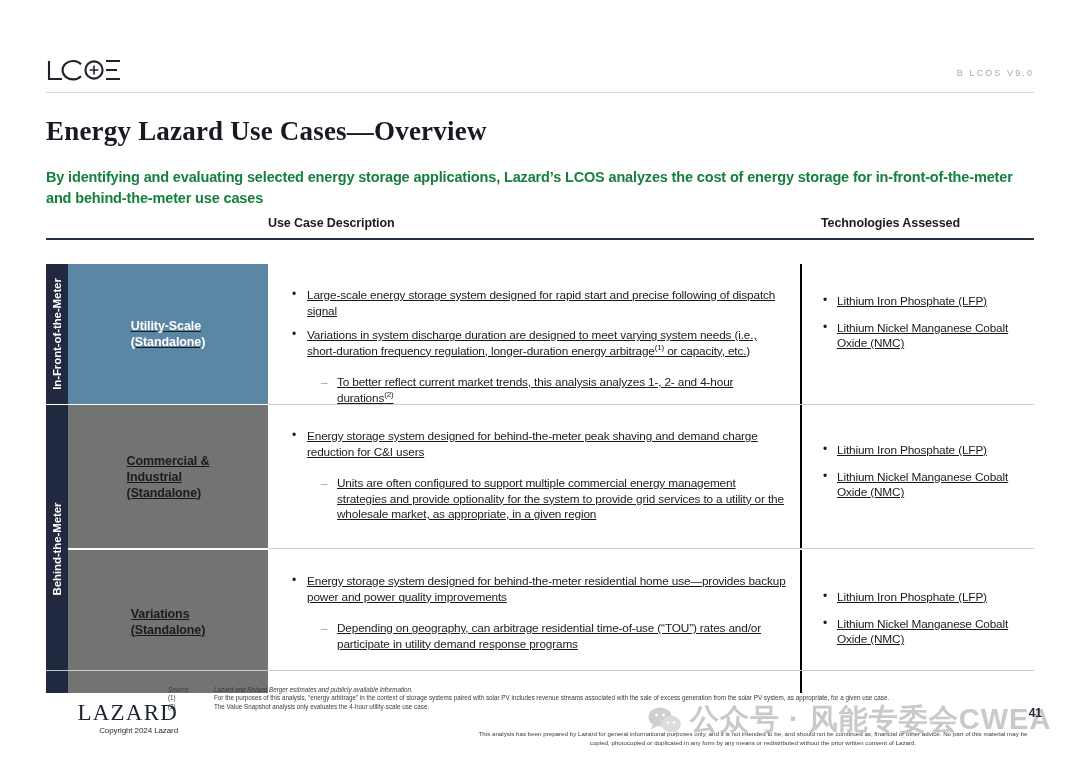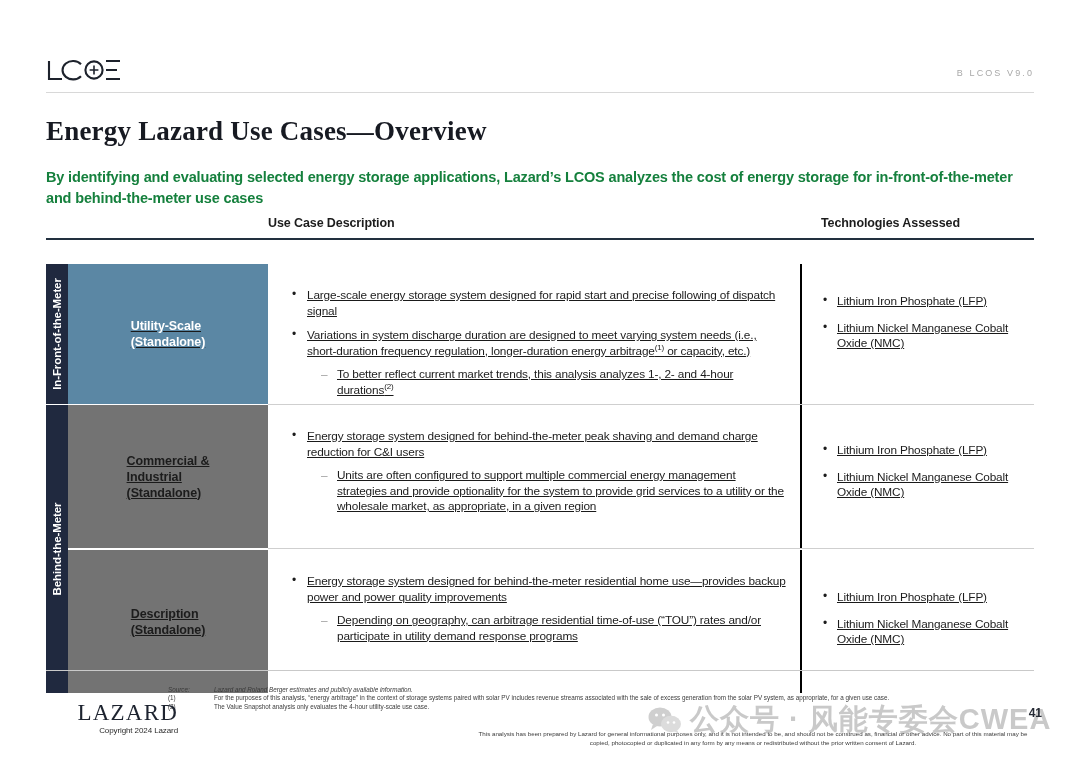--- a/index.html
+++ b/index.html
@@ -203,21 +203,21 @@
     content: "\2022";
     position: absolute;
     left: 2px;
     top: -1px;
     font-size: 12px;
     color: #1c1c1c;
   }
 
   ul.subbullets {
     list-style: none;
-    margin: 8px 0 0 0;
+    margin: 16px 0 0 0;
     padding: 0;
   }
   ul.subbullets > li {
     position: relative;
     padding-left: 16px;
     font-size: 11.8px;
     line-height: 15.5px;
     color: #1c1c1c;
     letter-spacing: -0.15px;
   }
@@ -447,21 +447,21 @@
         </div>
 
         <div style="display:flex;">
           <div style="flex:0 0 200px; height:2px; background:#ffffff;"></div>
           <div style="flex:1 1 auto; height:1px; background:#cfcfcf;"></div>
         </div>
 
         <div class="row r3">
           <div class="usecase-cell gray">
             <span>
-              <span>Description</span><br>
+              <span>Variations</span><br>
               <span>(Standalone)</span>
             </span>
           </div>
           <div class="desc-cell r3">
             <ul class="bullets">
               <li><span>Energy storage system designed for behind-the-meter residential home use—provides backup power and power quality improvements</span>
                 <ul class="subbullets">
                   <li class="sub-indent">Depending on geography, can arbitrage residential time-of-use (“TOU”) rates and/or participate in utility demand response programs</li>
                 </ul>
               </li>

